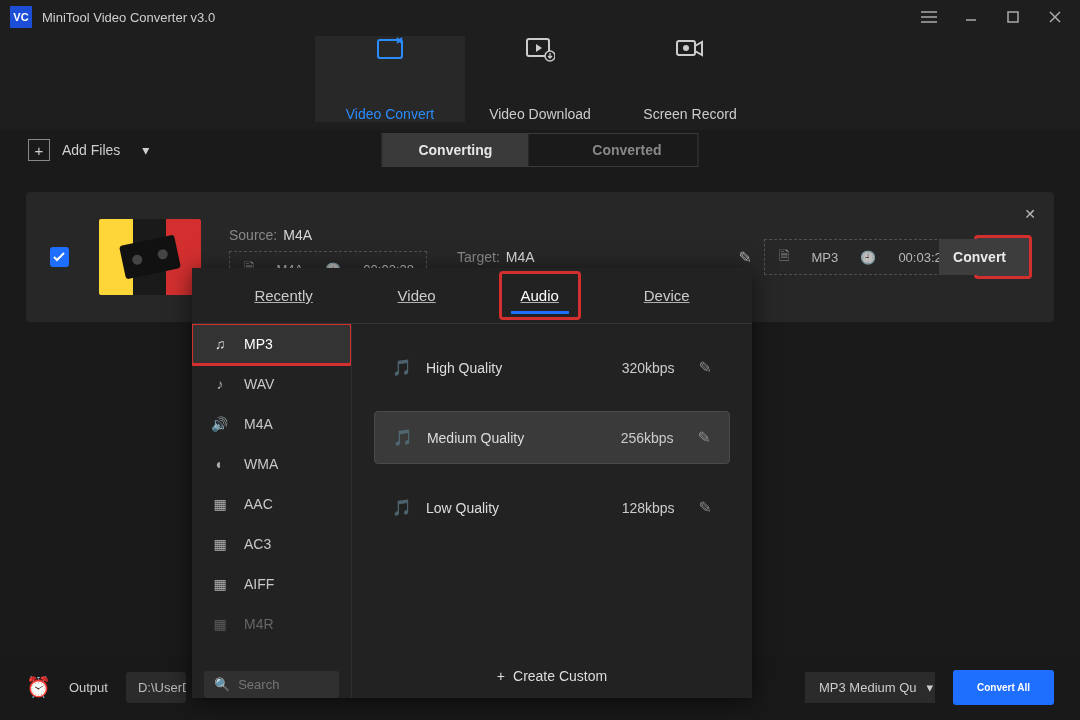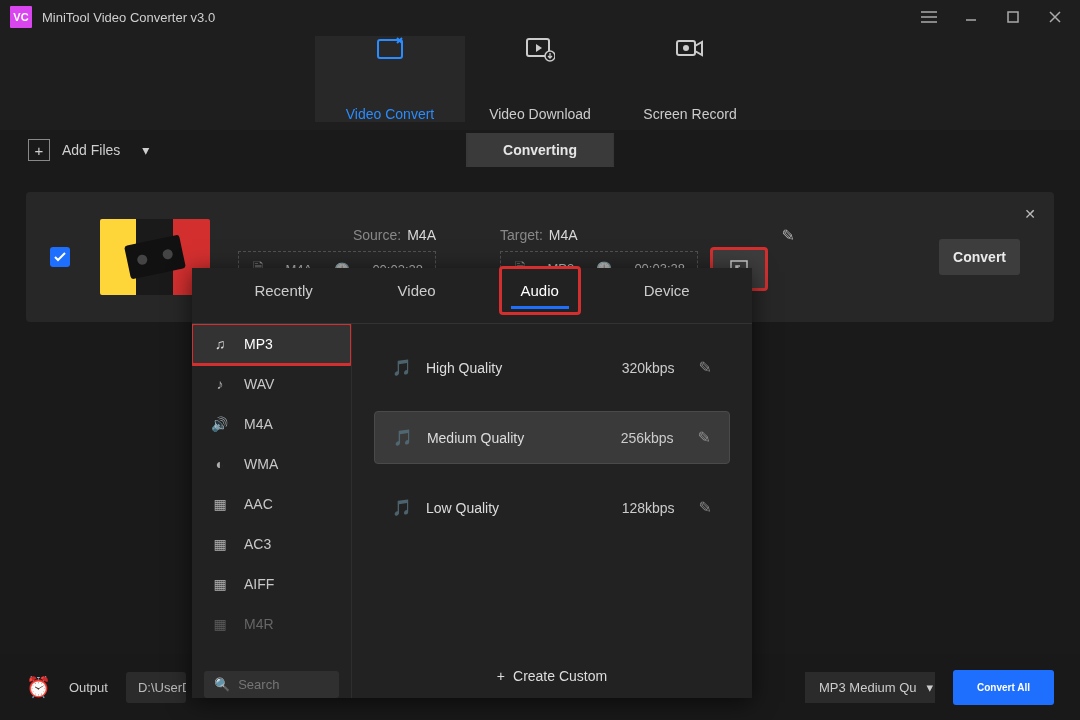--- a/index.html
+++ b/index.html
@@ -1,20 +1,20 @@
 <!DOCTYPE html>
 <html><head>
 <meta charset="utf-8">
 <style>
 * { margin:0; padding:0; box-sizing:border-box; font-family:"Segoe UI",Arial,sans-serif; }
 body { background:#1a1a1a; width:1080px; height:720px; overflow:hidden; color:#b0b0b0; position:relative; }
 
 
 .titlebar { height:34px; display:flex; align-items:center; background:#1e1e1e; padding:0 4px; }
-.app-logo { width:22px; height:22px; background:#d946ef; border-radius:1px; display:flex; align-items:center; justify-content:center; color:#fff; font-size:11px; font-weight:bold; margin-left:6px; }
+.app-logo { width:22px; height:22px; background:#1d4ed8; border-radius:1px; display:flex; align-items:center; justify-content:center; color:#fff; font-size:11px; font-weight:bold; margin-left:6px; }
 .app-title { margin-left:10px; font-size:13px; color:#cfcfcf; }
 .titlebar .spacer { flex:1; }
 .win-btn { width:42px; height:34px; display:flex; align-items:center; justify-content:center; color:#aaa; cursor:pointer; }
 
 
 .maintabs { height:96px; display:flex; justify-content:center; align-items:flex-end; background:#1e1e1e; padding-bottom:8px; }
 .maintab { width:150px; height:86px; display:flex; flex-direction:column; align-items:center; justify-content:space-between; gap:10px; cursor:pointer; color:#ccc; font-size:14px; }
 .maintab.active { background:#282828; color:#2a8cff; }
 .maintab .ticon { width:30px; height:26px; }
 
@@ -30,40 +30,40 @@
 
 
 .stage { padding:22px 26px; }
 .card { background:#272727; border-radius:4px; height:130px; display:flex; align-items:center; padding:0 24px; position:relative; }
 .chk { width:20px; height:20px; background:#1f6fff; border-radius:3px; display:flex; align-items:center; justify-content:center; margin-right:30px; }
 .thumb { width:110px; height:76px; background:linear-gradient(90deg,#ffd63a 0 33%,#1a1a1a 33% 66%,#d32f2f 66%); border-radius:2px; position:relative; margin-right:28px; display:flex; align-items:center; justify-content:center; }
 .cassette { width:56px; height:34px; background:#111; border-radius:3px; position:relative; transform:rotate(-12deg); }
 .cassette::before, .cassette::after { content:""; position:absolute; width:10px; height:10px; border-radius:50%; background:#444; top:12px; }
 .cassette::before{ left:10px;} .cassette::after{ right:10px;}
 
-.srcblk { display:flex; flex-direction:column; gap:8px;text-align:right; }
+.srcblk { display:flex; flex-direction:column; gap:8px; }
 .lblrow { font-size:14px; color:#888; }
 .lblrow .val { color:#d8d8d8; margin-left:6px; }
 .stat { border:1px dashed #505050; padding:6px 14px; display:flex; gap:22px; align-items:center; font-size:13px; color:#b8b8b8; width:198px; justify-content:flex-start; }
 .stat .ico { opacity:.7; }
 
-.tgtblk { margin-left:64px; display:flex; flex-direction:column; gap:4px; }
+.tgtblk { margin-left:30px; display:flex; flex-direction:row; gap:12px; }
 .tgtrow { display:flex; align-items:center; gap:14px; }
 .editico { cursor:pointer; }
 
 .close-card { position:absolute; top:14px; right:18px; cursor:pointer; color:#bbb; font-size:14px; }
 .convertbtn { position:absolute; right:34px; top:50%; transform:translateY(-50%); background:#3d3d3d; color:#eaeaea; padding:10px 14px; font-size:14px; font-weight:600; border-radius:3px; cursor:pointer; }
 
 
 .tgtopen { width:54px; height:40px; display:flex; align-items:center; justify-content:center; background:#3d3d3d; cursor:pointer; }
 .red-outline { outline:3px solid #d32f2f; outline-offset:-1px; border-radius:2px; }
 
 
 .popover { position:absolute; left:192px; top:268px; width:560px; height:430px; background:#222; box-shadow:0 4px 22px rgba(0,0,0,.6); display:flex; flex-direction:column; z-index:10; }
-.ptabs { height:56px; display:flex; align-items:flex-start; justify-content:space-around; padding:0 20px; border-bottom:1px solid #333; }
+.ptabs { height:56px; display:flex; align-items:center; justify-content:space-around; padding:0 20px; border-bottom:1px solid #333;text-decoration:underline; }
 .ptab { font-size:15px; color:#ccc; cursor:pointer; padding:14px 20px; position:relative; }
 .ptab.active { color:#fff; }
 .ptab.active::after { content:""; position:absolute; left:10px; right:10px; bottom:4px; height:3px; background:#1f6fff; }
 .pbody { flex:1; display:flex; overflow:hidden; }
 .fmtlist { width:160px; border-right:1px solid #2e2e2e; overflow-y:auto; position:relative; }
 .fmtlist::-webkit-scrollbar{width:6px;} .fmtlist::-webkit-scrollbar-thumb{background:#444;}
 .fmtitem { display:flex; align-items:center; gap:14px; padding:12px 18px; font-size:14px; cursor:pointer; color:#c8c8c8; }
 .fmtitem.active { background:#333; color:#fff; }
 .fmtitem .fico { width:20px; text-align:center; opacity:.85; font-size:14px; }
 .fmtitem.faded { color:#666; }
@@ -146,20 +146,21 @@
 </div>
 
 <div class="toolrow">
   <div class="addfiles">
     <span class="plusbox">+</span>
     <span>Add Files</span>
     <span class="chev">▾</span>
   </div>
   <div class="convgroup">
     <div class="cg active">Converting</div>
+    <div class="cg inactive">Converted</div>
   </div>
 </div>
 
 <div class="stage">
   <div class="card">
     <div class="chk">
         <svg width="12" height="10">
           <path d="M1 5l3 3 7-7" stroke="#fff" stroke-width="2" fill="none"></path>
         </svg>
       </div>

